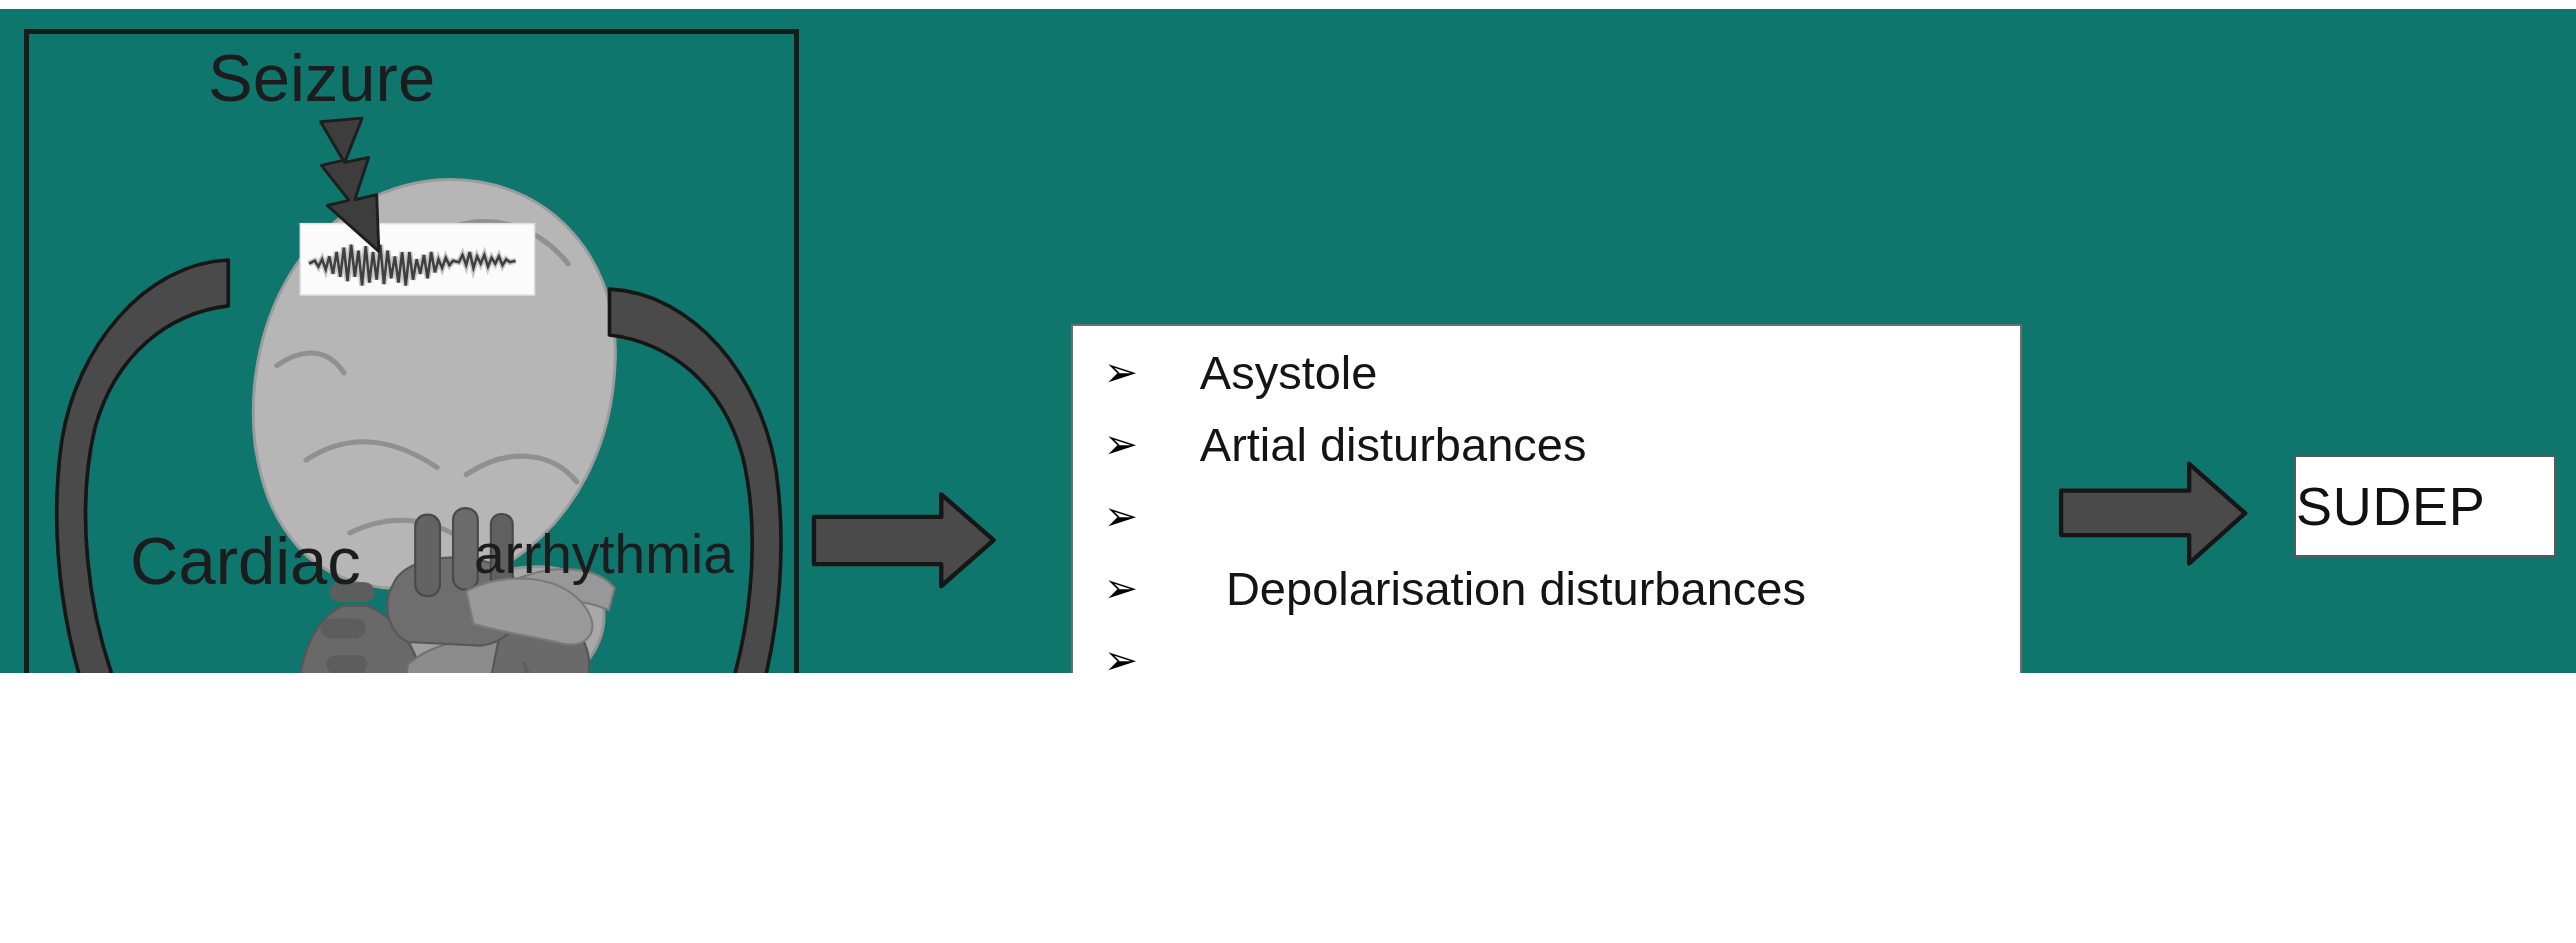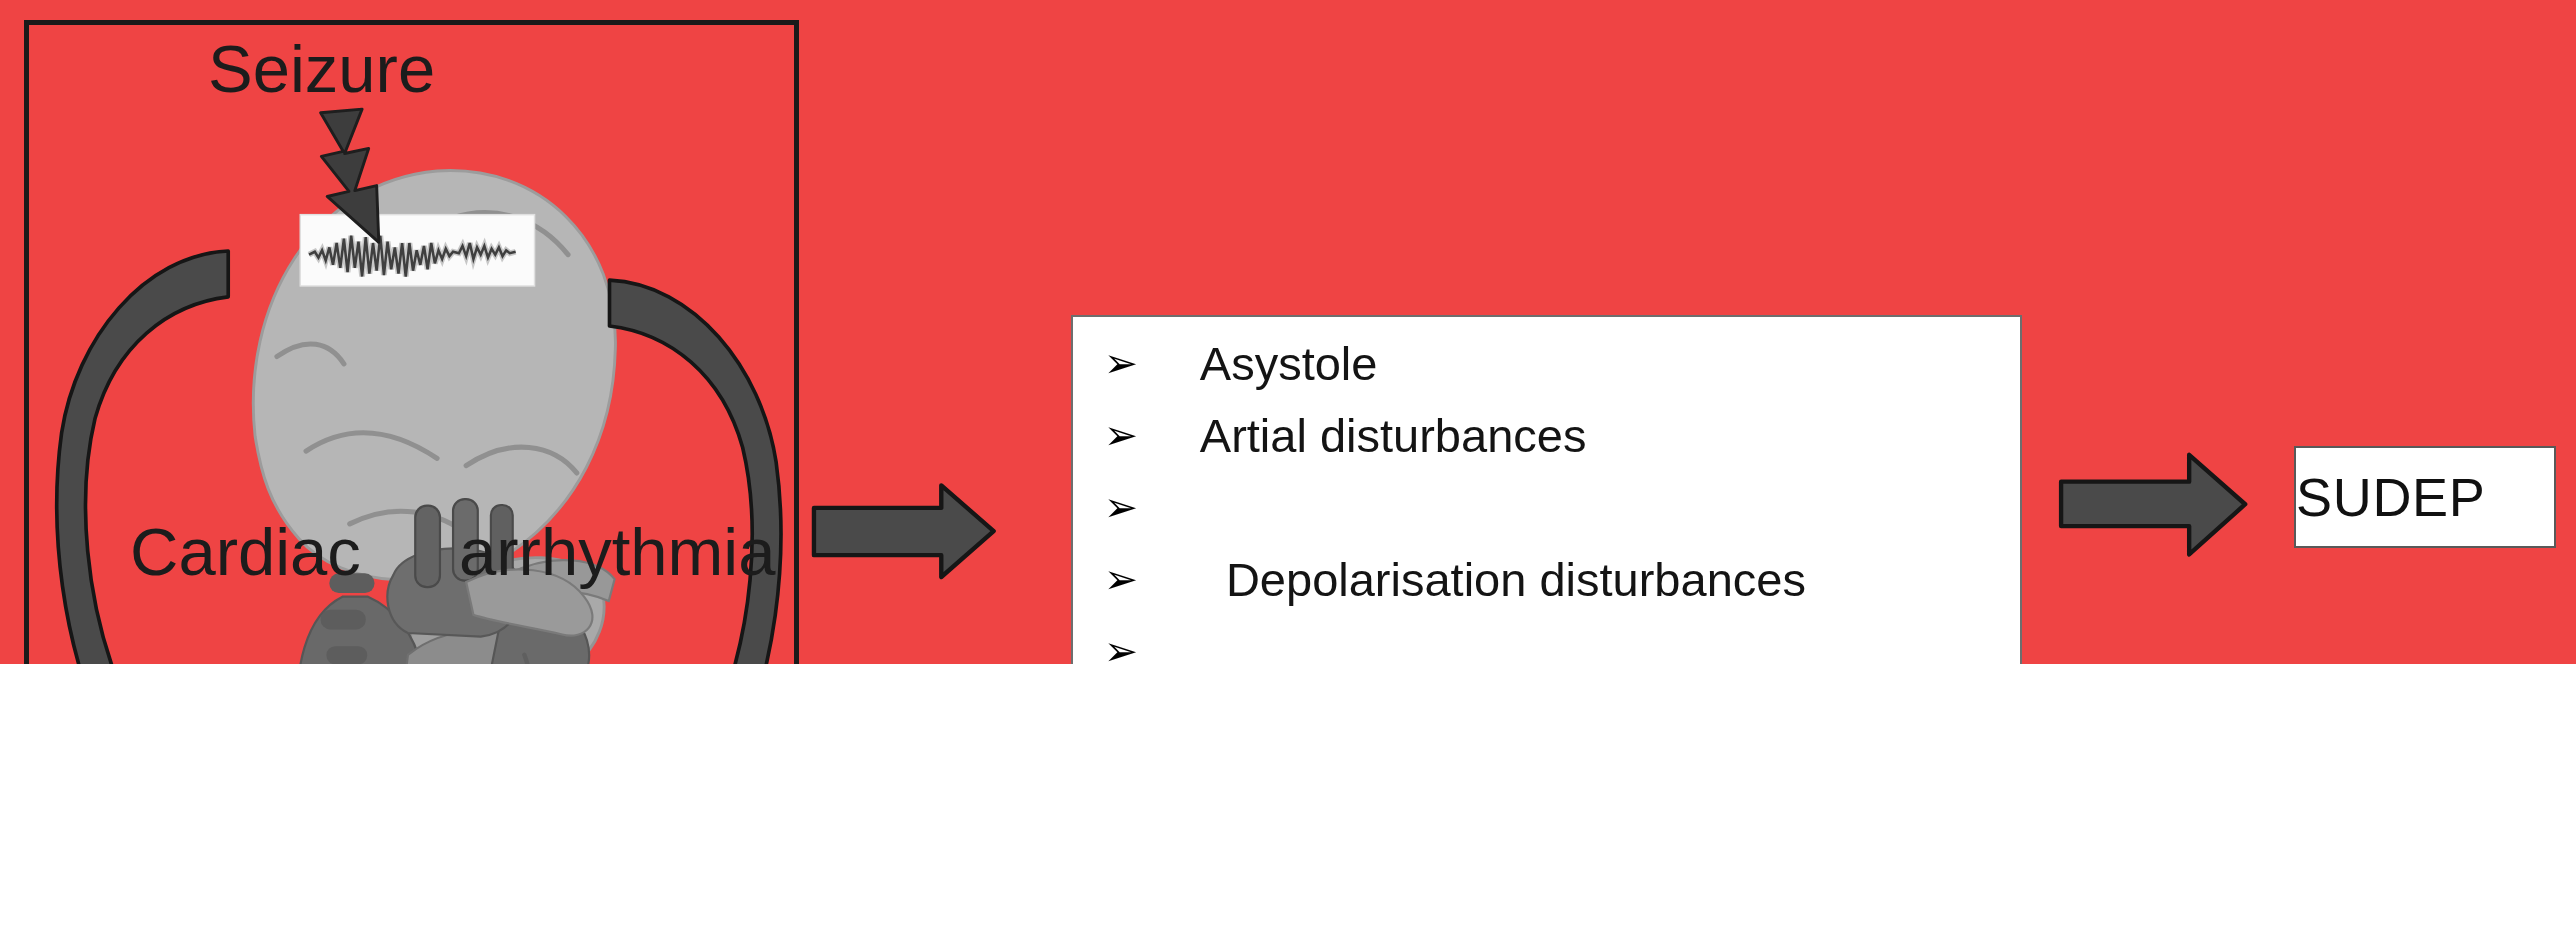--- a/index.html
+++ b/index.html
@@ -1,32 +1,33 @@
 <!DOCTYPE html>
 <html style="font-size:11.6px"><head>
 <meta charset="utf-8">
 <style>
   html,body{margin:0;padding:0;background:#ffffff;}
   .stage{
     position:relative;
     width:2576px;height:664px;
-    background:#ef4444;
+    background:#0f766e;
     font-family:"Liberation Sans", sans-serif;
     overflow:hidden;
+    margin-top:9px;
   }
   .layer-svg{position:absolute;left:0;top:0;z-index:1;}
   .box{position:absolute;box-sizing:border-box;background:transparent;}
   .left-box{
     left:24px;top:20.4px;width:775px;height:913px;
     border:5.1px solid #1a1a1a;z-index:0;
   }
   .txt{position:absolute;z-index:3;color:#1c1c1c;line-height:1;}
   .seizure{left:208px;top:35px;font-size:67px;}
   .cardiac-left{left:130px;top:518px;font-size:67px;}
-  .cardiac-right{left:459px;top:518px;font-size:67px;}
+  .cardiac-right{left:474px;top:518px;font-size:55px;}
   .list-box{
     left:1071px;top:315px;width:951px;height:396px;
     border:2.2px solid #6e6e6e;background:#ffffff;z-index:2;
     padding:10.2px 7.3px 0 25px;
   }
   .list-row{
     display:flex;align-items:center;height:72px;
     font-size:47px;color:#141414;
   }
   .list-bullet{

